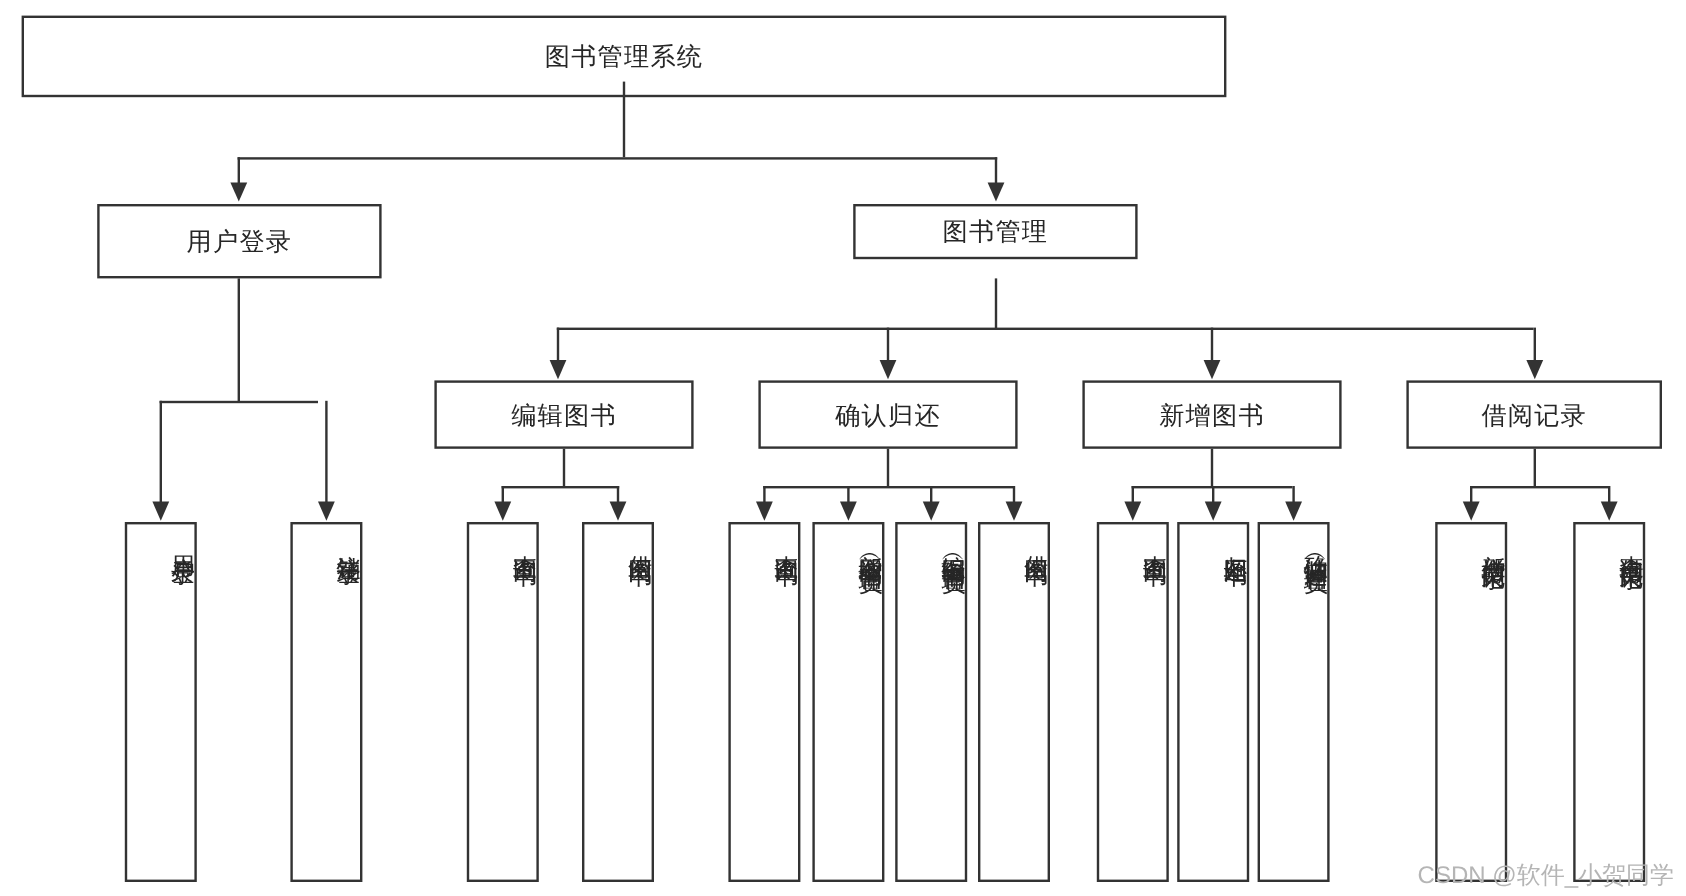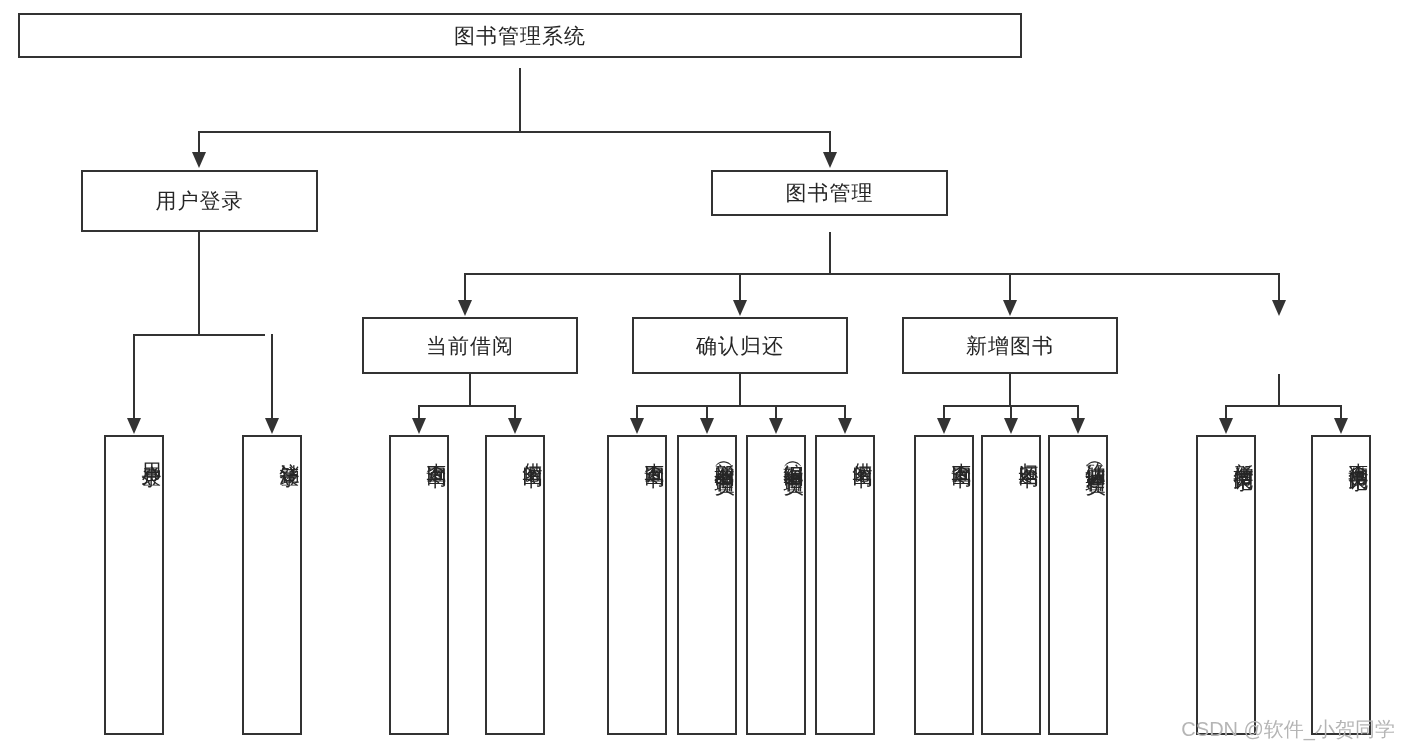--- a/index.html
+++ b/index.html
@@ -68,21 +68,21 @@
     color: #b5b5b5;
     white-space: nowrap;
     font-family: "Liberation Sans", "DejaVu Sans", sans-serif;
   }
 </style>
 </head>
 <body>
 
 <div id="canvas">
 
-  <div class="node horiz" style="left:18px; top:13px; width:1004px; height:45px;">
+  <div class="node horiz" style="left:18px; top:13px; width:1004px; height:68px;">
     <span>图书管理系统</span>
   </div>
 
   <div class="vline" style="left:519px; top:68px; height:63px;"></div>
 
   <div class="hline" style="left:198px; top:131px; width:633px;"></div>
 
   <div class="vline" style="left:198px; top:131px; height:22px;"></div>
   <div class="arrow" style="left:192px; top:152px;"></div>
 
@@ -109,27 +109,30 @@
   <div class="vline" style="left:464px; top:273px; height:28px;"></div>
   <div class="arrow" style="left:458px; top:300px;"></div>
   <div class="vline" style="left:739px; top:273px; height:28px;"></div>
   <div class="arrow" style="left:733px; top:300px;"></div>
   <div class="vline" style="left:1009px; top:273px; height:28px;"></div>
   <div class="arrow" style="left:1003px; top:300px;"></div>
   <div class="vline" style="left:1278px; top:273px; height:28px;"></div>
   <div class="arrow" style="left:1272px; top:300px;"></div>
 
   <div class="node horiz" style="left:362px; top:317px; width:216px; height:57px;">
-    <span>当前借阅</span>
+    <span>编辑图书</span>
   </div>
   <div class="node horiz" style="left:632px; top:317px; width:216px; height:57px;">
     <span>确认归还</span>
   </div>
   <div class="node horiz" style="left:902px; top:317px; width:216px; height:57px;">
     <span>新增图书</span>
+  </div>
+  <div class="node horiz" style="left:1172px; top:317px; width:213px; height:57px;">
+    <span>借阅记录</span>
   </div>
 
   <div class="vline" style="left:469px; top:374px; height:32px;"></div>
   <div class="hline" style="left:418px; top:405px; width:98px;"></div>
   <div class="vline" style="left:418px; top:405px; height:14px;"></div>
   <div class="arrow" style="left:412px; top:418px;"></div>
   <div class="vline" style="left:514px; top:405px; height:14px;"></div>
   <div class="arrow" style="left:508px; top:418px;"></div>
 
   <div class="vline" style="left:739px; top:374px; height:32px;"></div>

